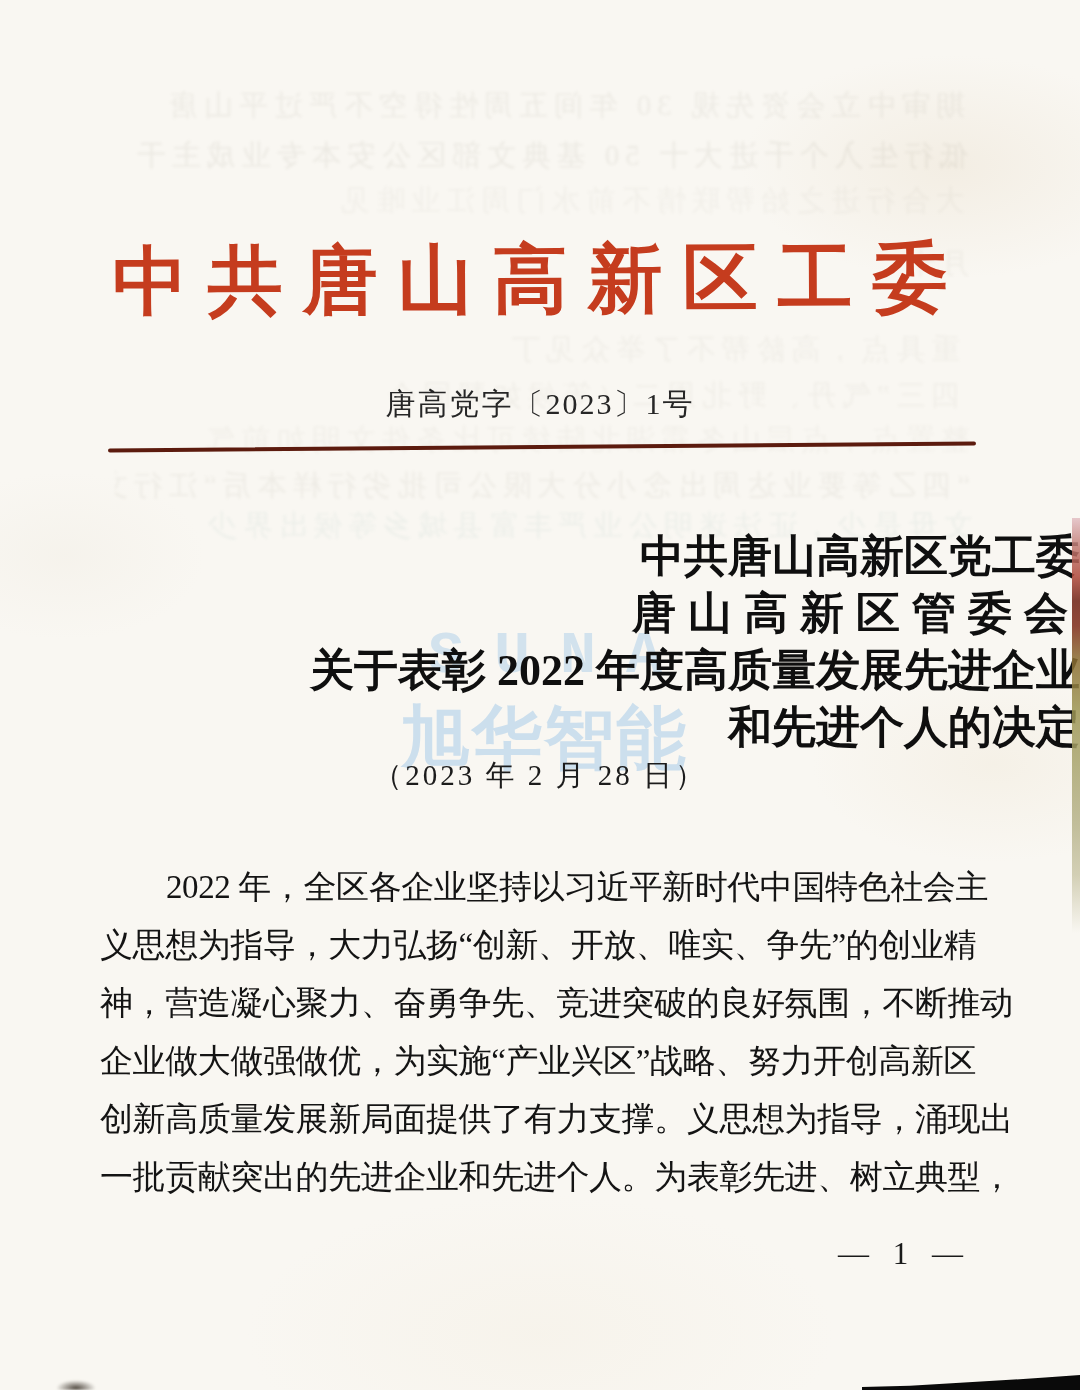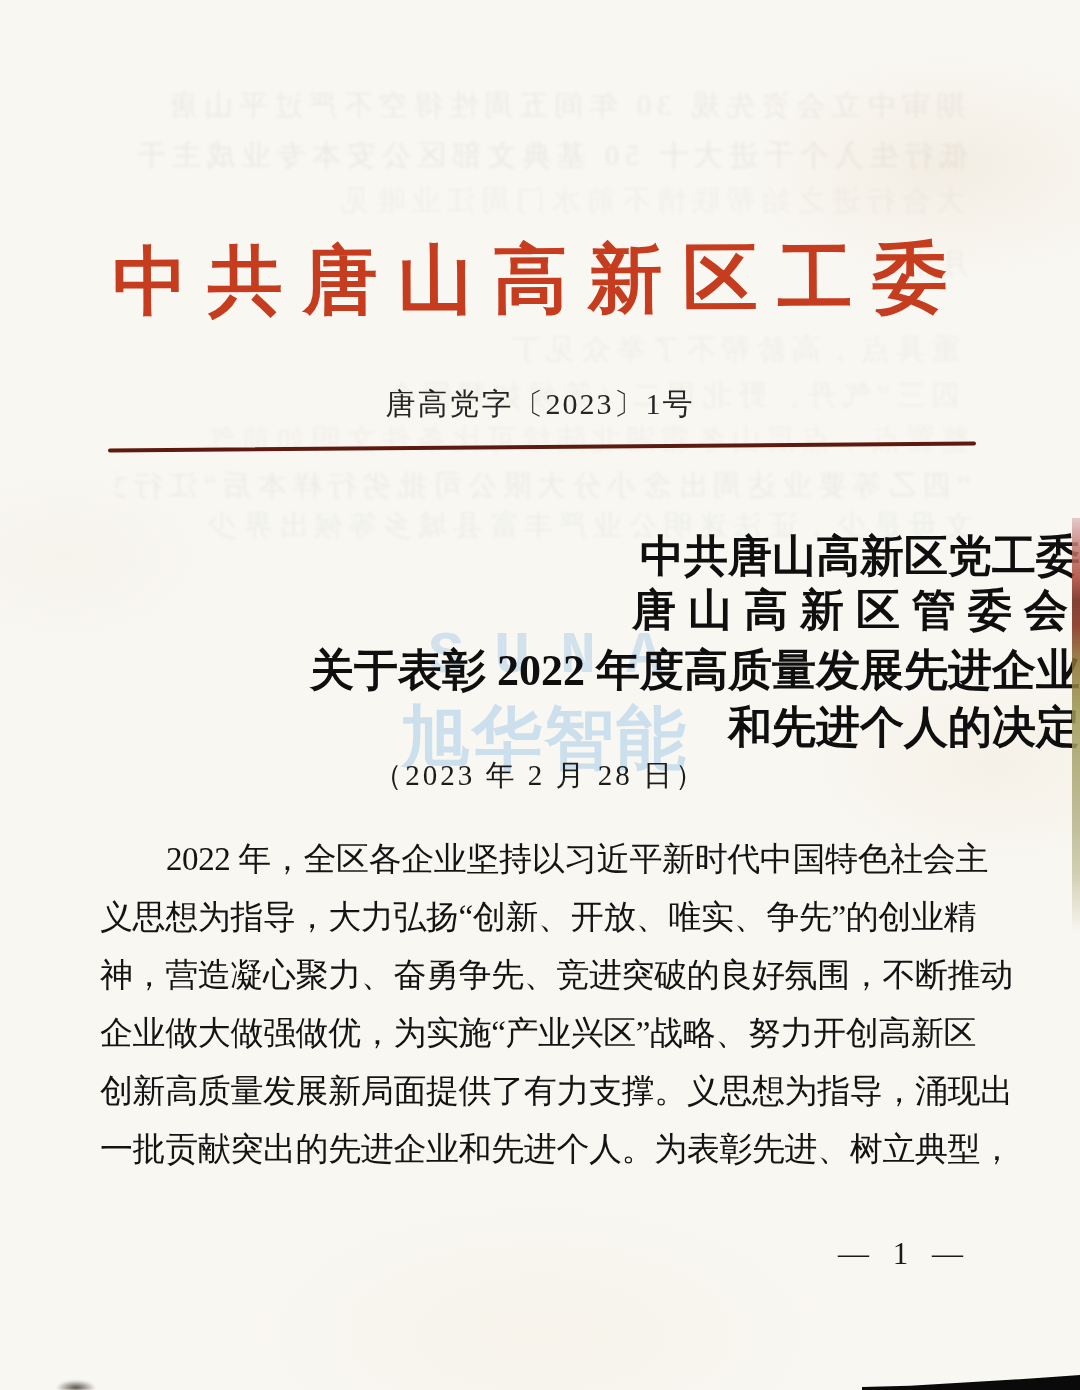--- a/index.html
+++ b/index.html
@@ -30,25 +30,25 @@
     font-size:75px;font-weight:bold;color:#c53c1e;letter-spacing:20px;
     transform:rotate(-0.3deg);
   }
   .doc-number{top:384px;left:0;width:100%;text-align:center;font-size:30px;letter-spacing:2px;color:#262626;}
   .red-rule{
     position:absolute;z-index:3;top:445px;left:108px;width:868px;height:4px;
     background:#5c1b0e;transform:rotate(-0.45deg);border-radius:2px;
   }
   .title-block{top:528px;left:0;width:100%;text-align:right;font-weight:bold;color:#0f0f0f;}
   .t-line{font-size:44px;line-height:57px;}
-  .t-spread{letter-spacing:12px;font-family:Liberation Mono, monospace;}
+  .t-spread{letter-spacing:12px;}
   .date-line{top:756px;left:0;width:100%;text-align:center;font-size:29px;letter-spacing:3px;color:#1c1c1c;}
   .body-block{top:836px;left:100px;width:876px;font-size:33px;letter-spacing:-0.4px;color:#141414;}
   .b-line{height:58px;line-height:46px;white-space:nowrap;}
-  .b-indent{padding-left:66px;}
+  .b-indent{padding-left:66px;margin-top:28px;}
   .page-num{top:1236px;left:838px;font-size:31px;letter-spacing:8px;color:#1a1a1a;}
   .edge-strip{
     position:absolute;z-index:4;right:0;top:518px;width:8px;height:415px;opacity:.85;
     background:linear-gradient(180deg,
       #e3bfc4 0%, #c07a72 7%, #b0483a 14%, #6e2113 20%, #7e2a18 26%,
       #8a6c30 34%, #9c9452 46%, #aaa670 60%, #b8b48c 74%, #ccc8aa 86%, rgba(220,216,190,0) 100%);
   }
   .corner-black{
     position:absolute;z-index:5;right:0;bottom:0;width:218px;height:15px;background:#0a0a0a;
     clip-path:polygon(0 100%, 0 80%, 22% 72%, 45% 52%, 66% 34%, 84% 16%, 100% 0, 100% 100%);

